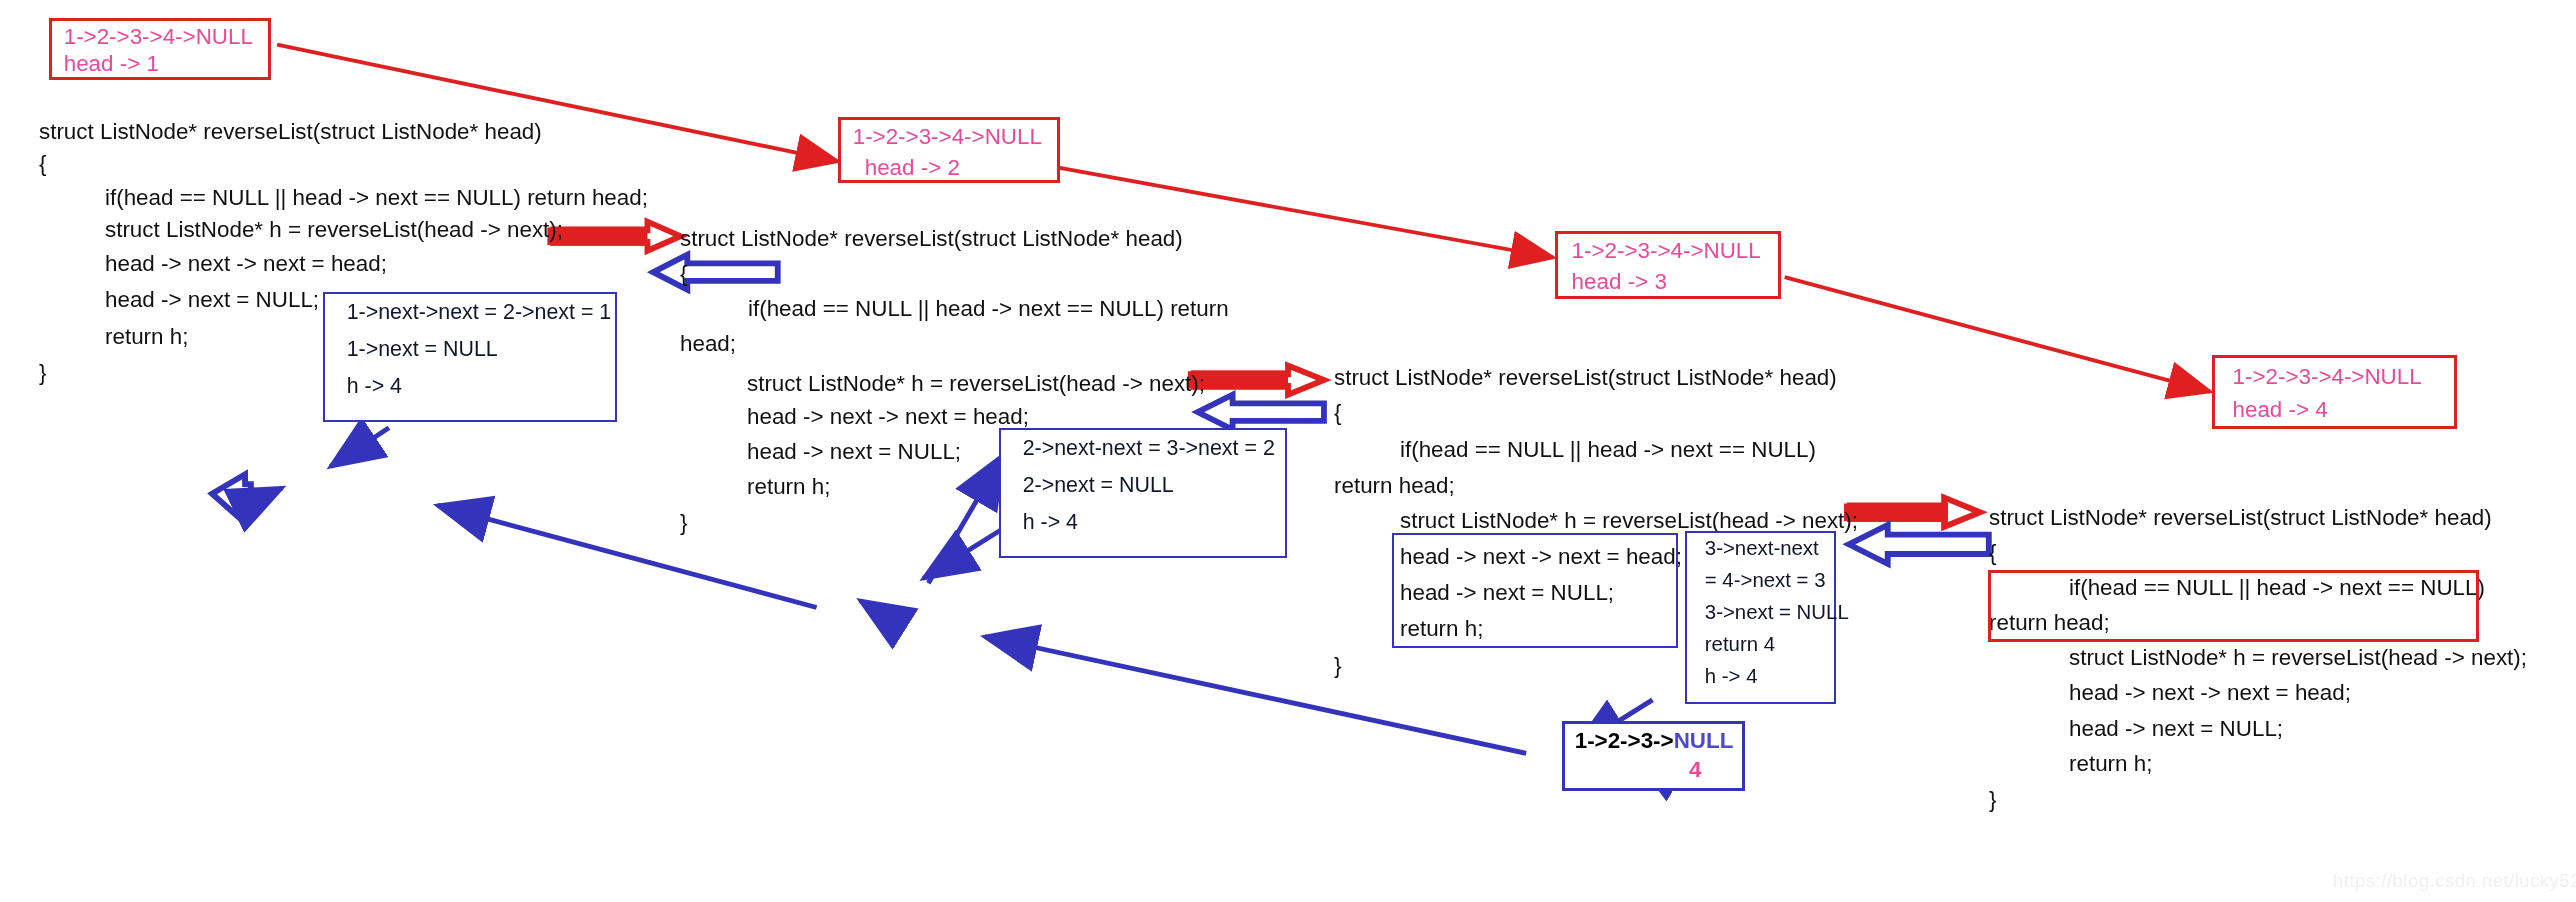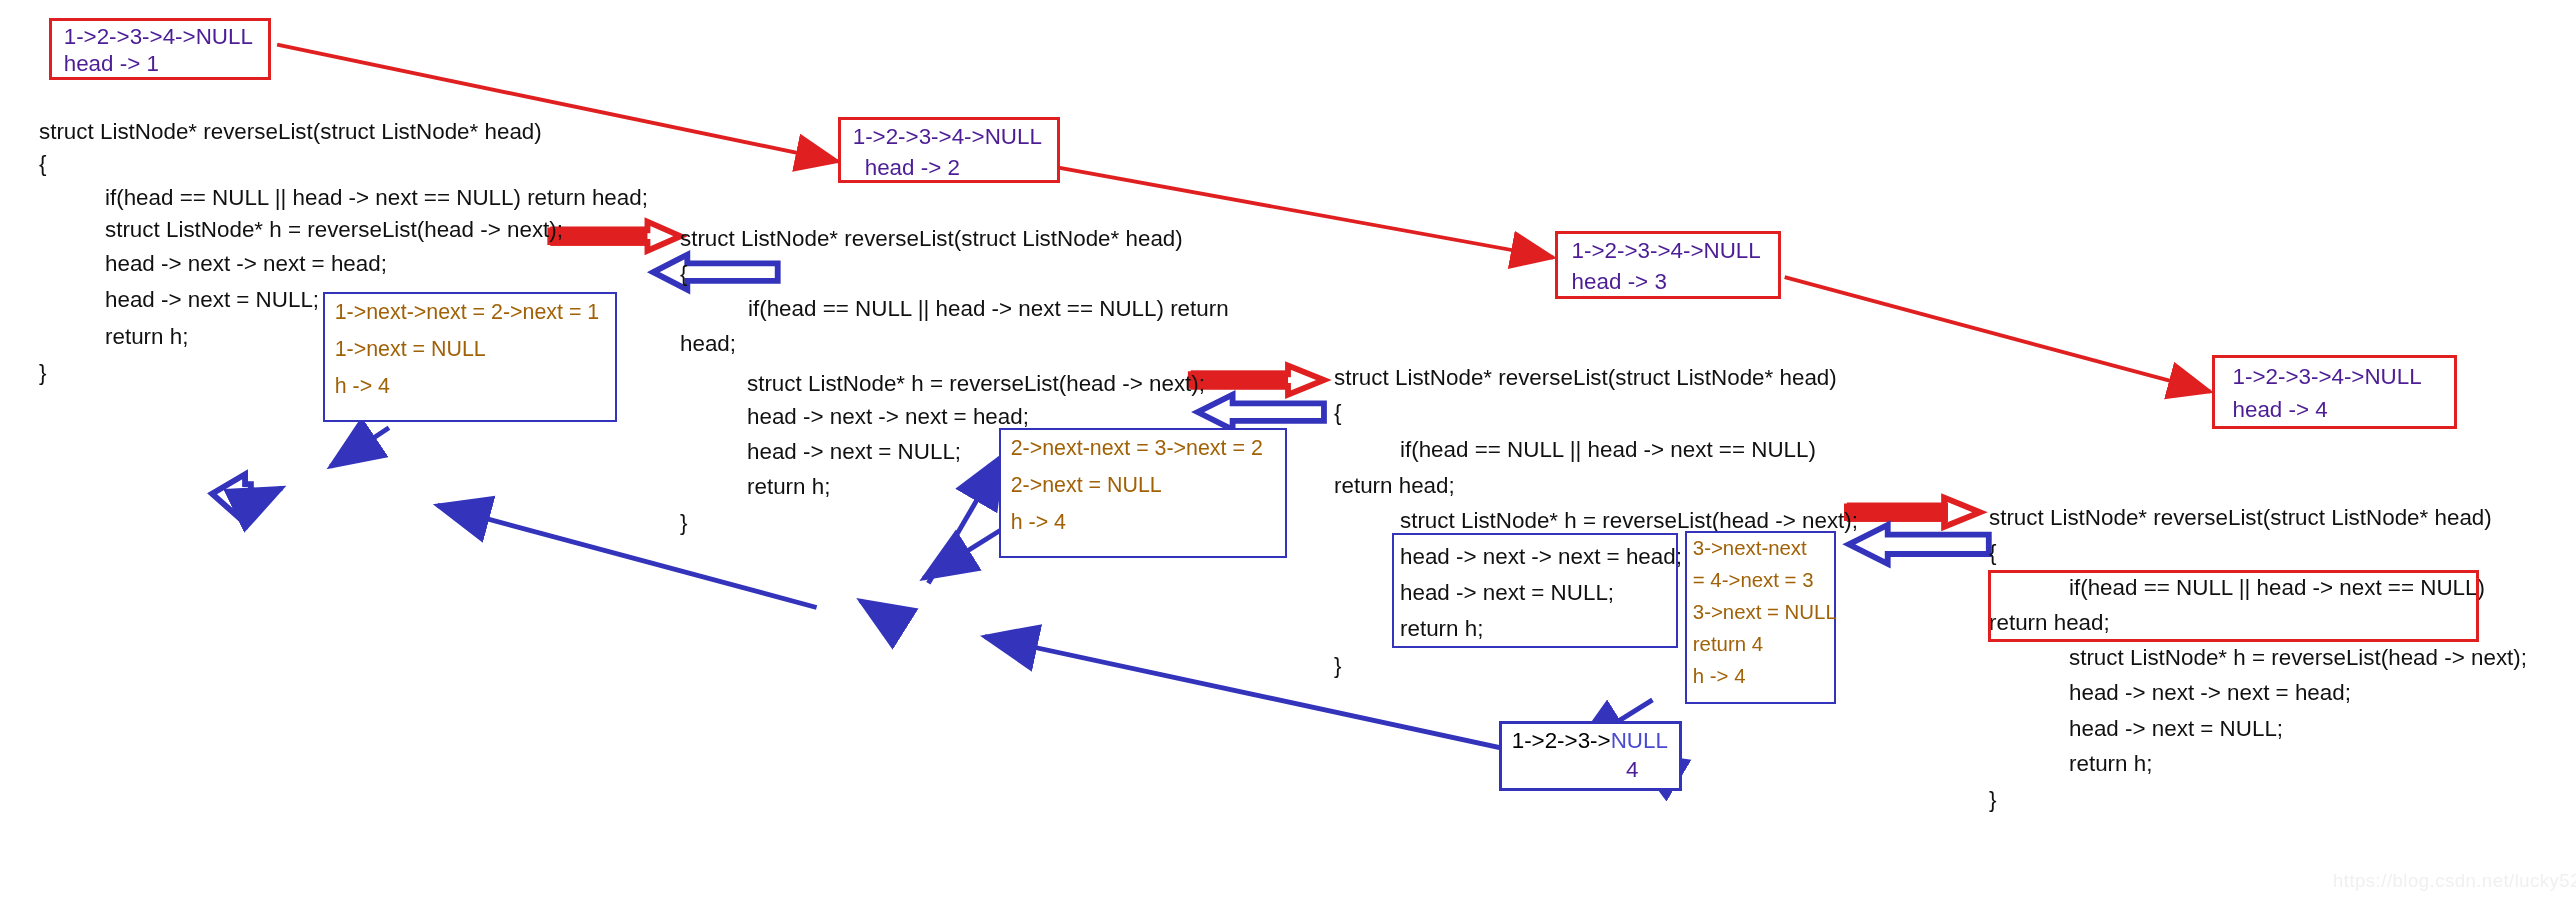--- a/index.html
+++ b/index.html
@@ -8,25 +8,25 @@
     width:2576px;height:902px;position:relative;overflow:hidden;
     color:#000;
   }
   #canvas{position:absolute;left:0;top:0;width:2576px;height:902px;}
   svg.layer{position:absolute;left:0;top:0;width:2576px;height:902px;pointer-events:none;}
   .code{position:absolute;white-space:nowrap;font-size:22.4px;color:#111;}
 
   .box{position:absolute;box-sizing:border-box;background:#fff;}
   .box.red{border:3.9px solid #e02020;}
   .box.blue{border:3.9px solid #3333bb;}
-  .box .line{position:absolute;white-space:nowrap;font-size:22.4px;color:#4c1d95;}
+  .box .line{position:absolute;white-space:nowrap;font-size:22.4px;color:#ec4899;}
   .box .line.bl{color:#4a4ad0;}
 
   .ann{position:absolute;box-sizing:border-box;border:2.9px solid #3333bb;background:#fff;}
-  .ann .l{position:absolute;white-space:nowrap;font-size:21.4px;color:#a16207;}
+  .ann .l{position:absolute;white-space:nowrap;font-size:21.4px;color:#0f172a;margin-left:12px;}
 
   .hl{position:absolute;box-sizing:border-box;background:transparent;}
   .hl.red{border:3.9px solid #e02020;}
   .hl.blue{border:2.9px solid #3333bb;}
 
   .wm{position:absolute;font-size:18.5px;color:#f0f0f0;letter-spacing:0.5px;}
 </style>
 </head>
 <body>
 
@@ -124,21 +124,21 @@
   </div>
 
   <div class="box red" style="left:2212px;top:355px;width:245px;height:74px;">
     <div class="line" style="left:17.5px;top:5.8px;">1-&gt;2-&gt;3-&gt;4-&gt;NULL</div>
     <div class="line" style="left:17.5px;top:39px;">head -&gt; 4</div>
   </div>
 
 
 
 
-  <div class="box blue" style="left:1499px;top:721px;width:183px;height:70px;">
+  <div class="box blue" style="left:1562px;top:721px;width:183px;height:70px;font-weight:bold;">
     <div style="position:absolute;left:9.7px;top:3.9px;white-space:nowrap;font-size:22.4px;">
       <span>1-&gt;2-&gt;3-&gt;</span><span style="color:#4a4ad0;">NULL</span>
     </div>
     <div class="line" style="left:124px;top:33px;">4</div>
   </div>
 
   <div>
     <div class="code" style="left:39px;top:119px;">struct ListNode* reverseList(struct ListNode* head)</div>
     <div class="code" style="left:39px;top:151px;">{</div>
     <div class="code" style="left:105px;top:185px;">if(head == NULL || head -&gt; next == NULL) return head;</div>

